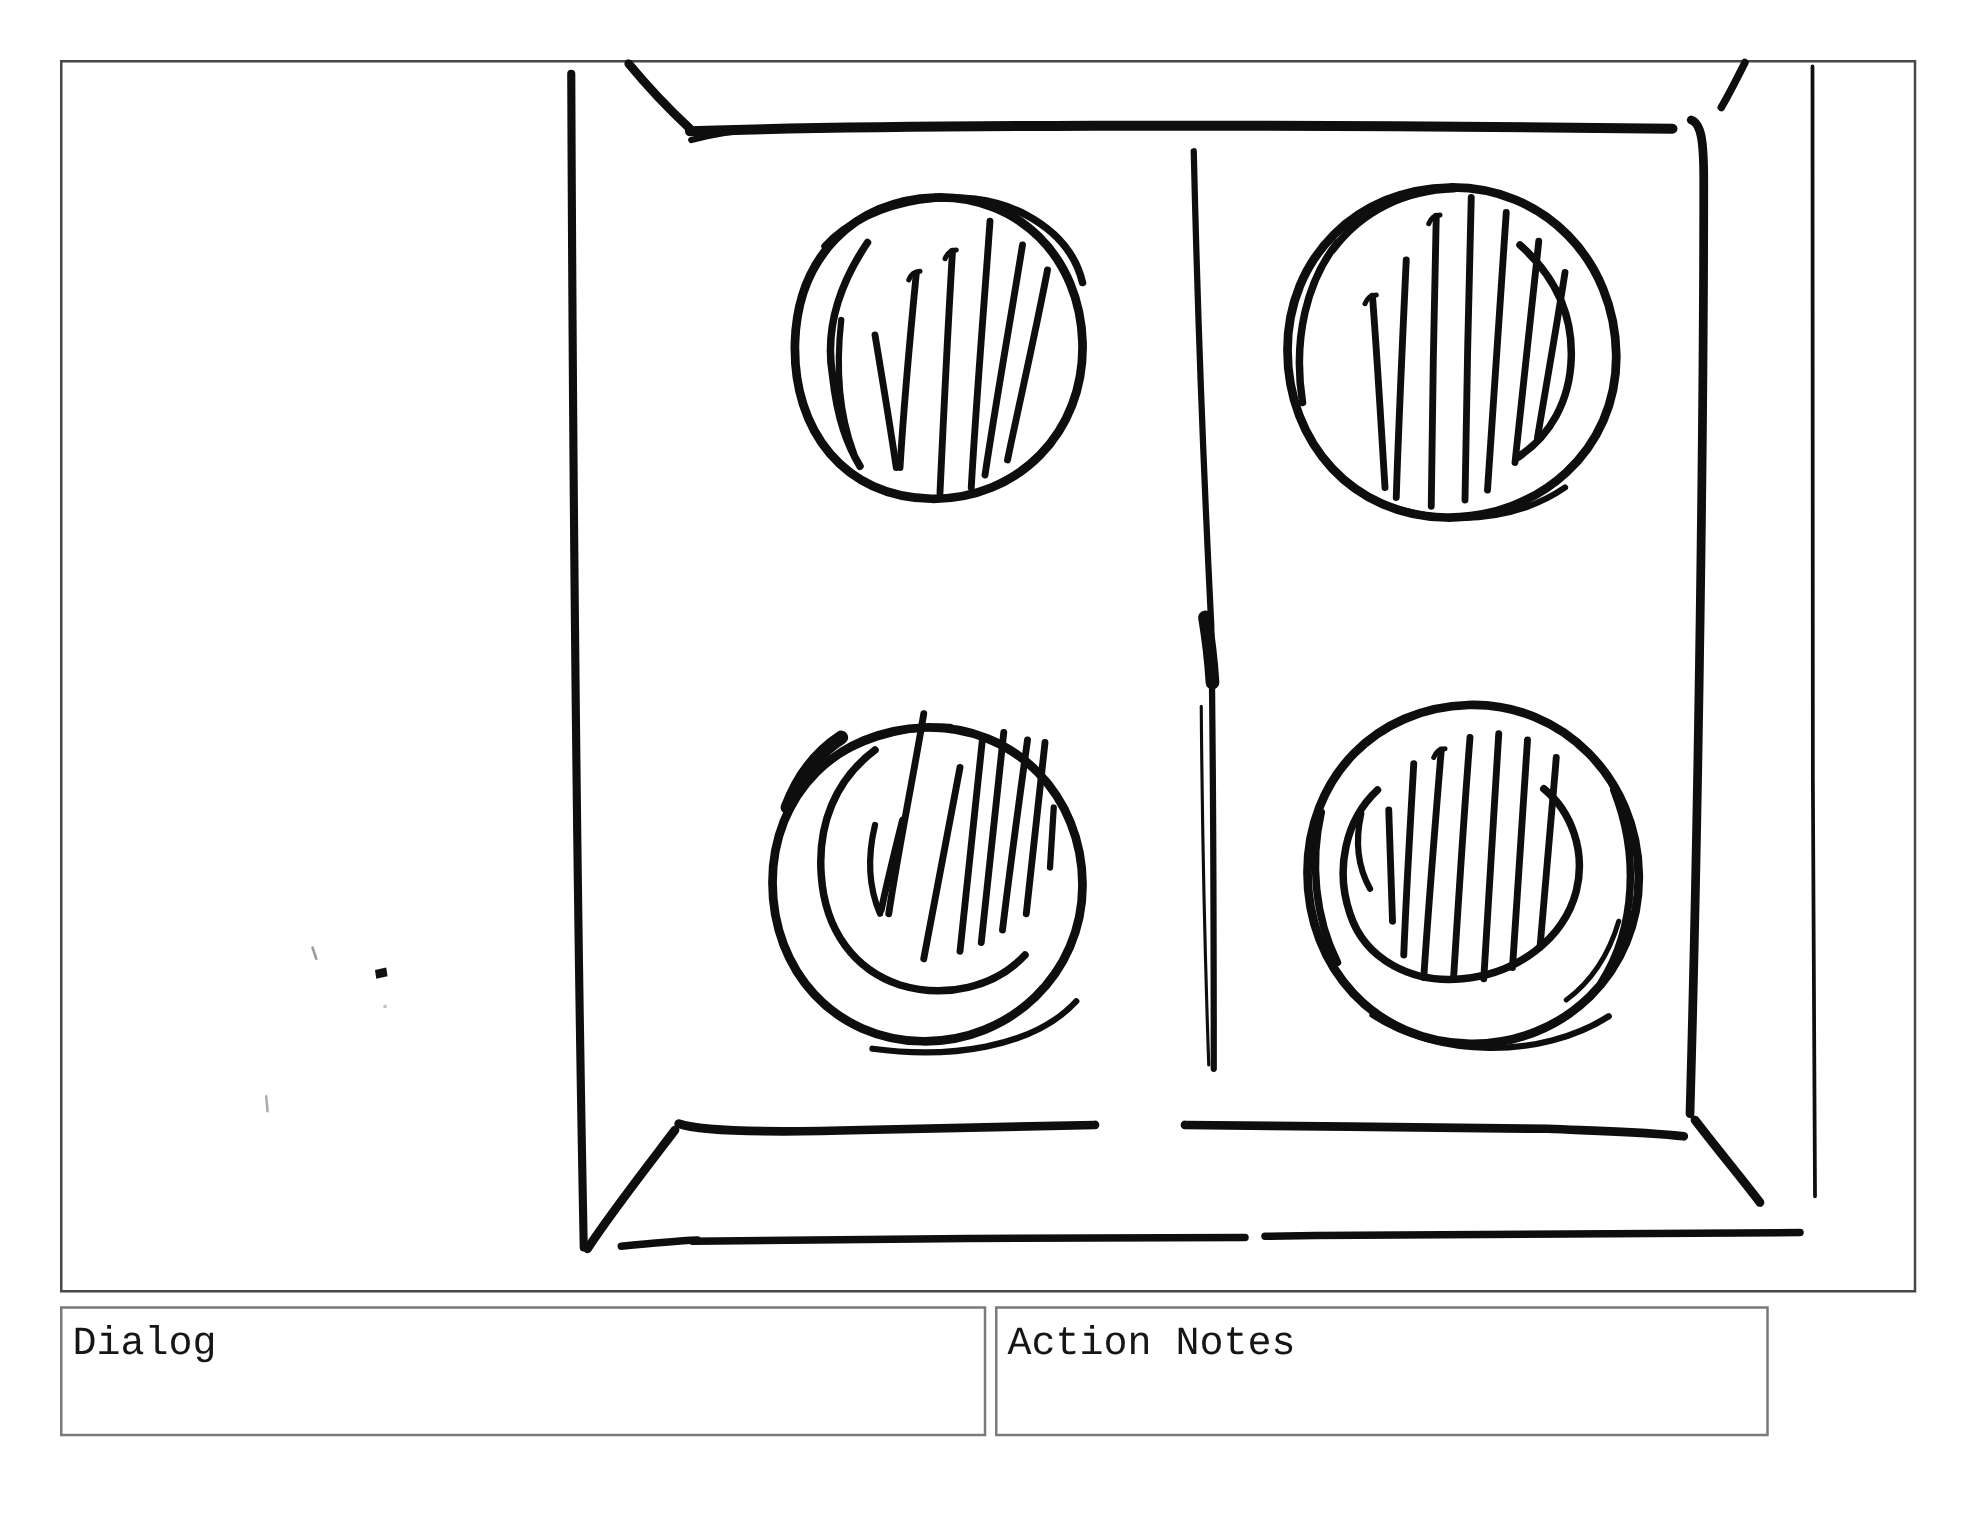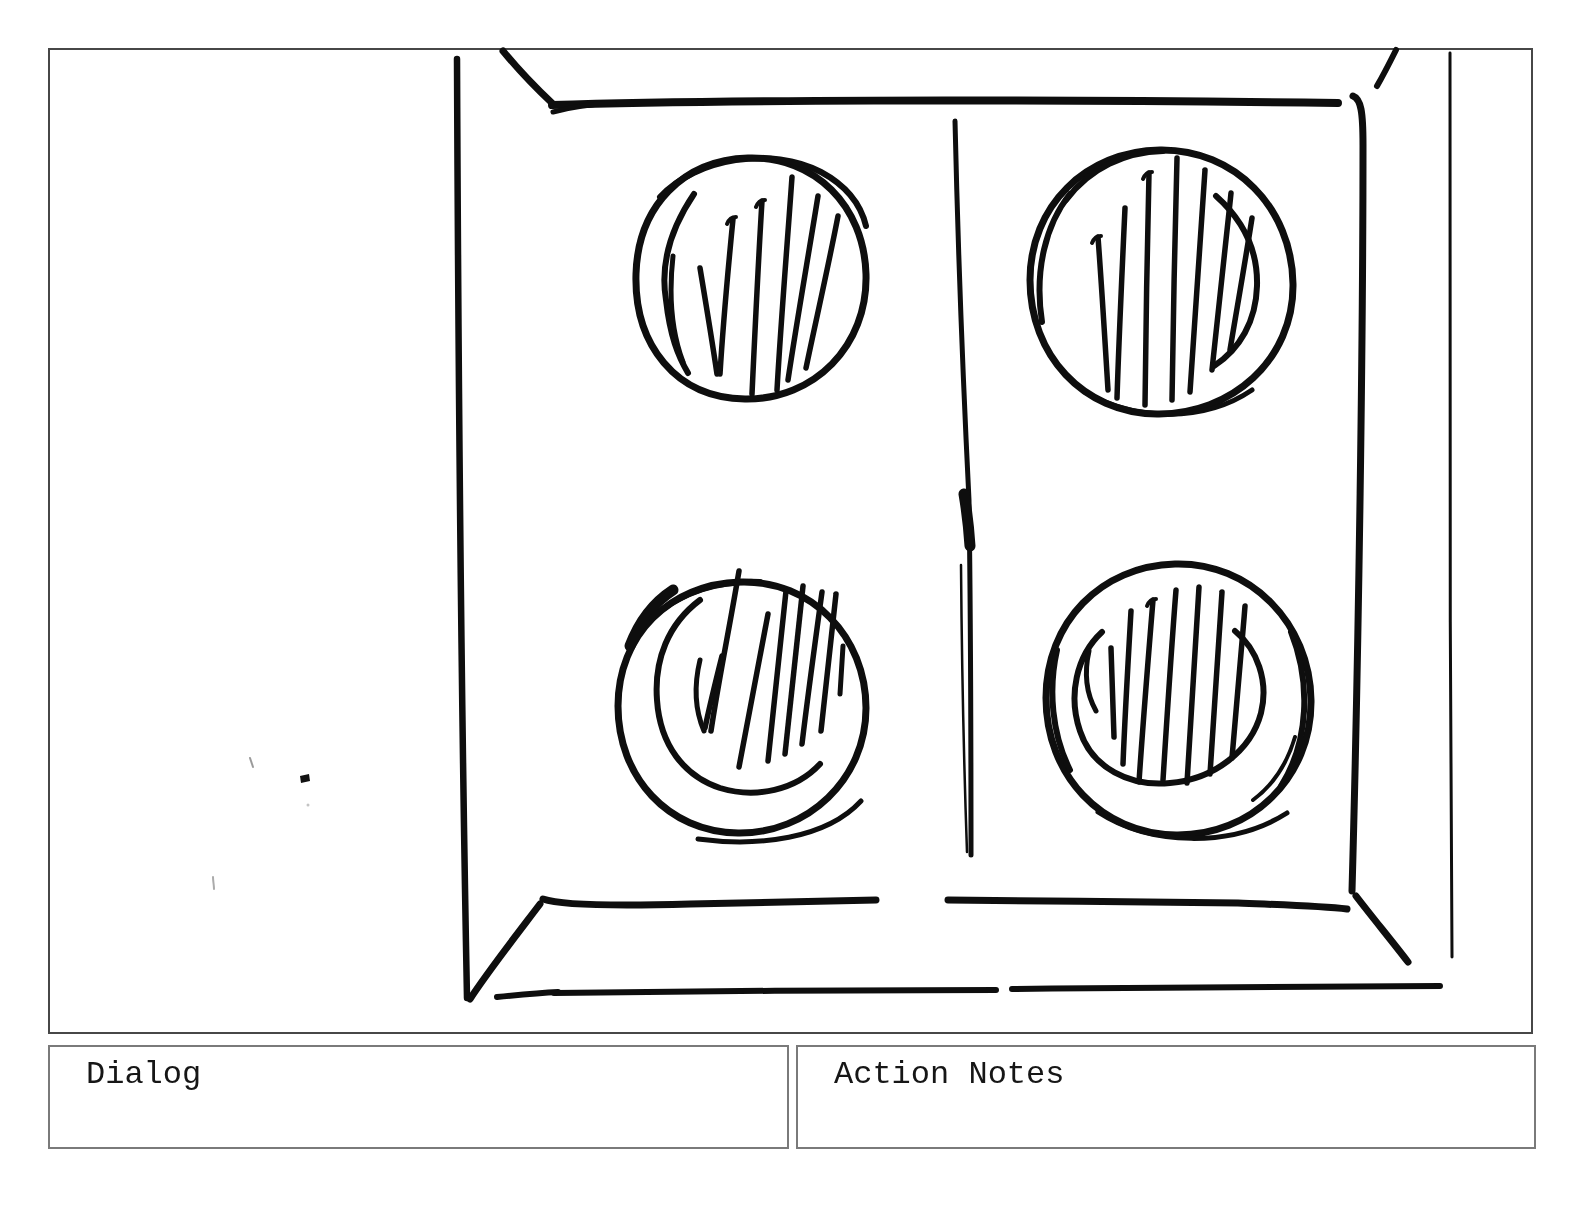--- a/index.html
+++ b/index.html
@@ -14,24 +14,23 @@
   }
   .ink{stroke:#0e0e0e;fill:none;stroke-linecap:round;stroke-linejoin:round;}
   .label-box{
     position:absolute;top:1045px;height:104px;box-sizing:border-box;
     border:2px solid #7a7a7a;background:#ffffff;
   }
   .label-box .box-label{
     display:block;padding:10px 0 0 8px;font-size:32px;line-height:1.15;
     color:#161616;font-family:"Liberation Mono","DejaVu Sans Mono",monospace;
     white-space:pre;
-    margin-left:28px;
   }
   #dialog-box{left:48px;width:741px;}
-  #action-notes-box{left:796px;width:740px;}
+  #action-notes-box{left:796px;width:619px;}
 </style>
 </head>
 <body>
 
 <div class="panel"></div>
 
 <svg class="sketch-svg" viewBox="0 0 1584 1224" xmlns="http://www.w3.org/2000/svg">
 
   <g>
     <path class="ink" stroke-width="6.5" d="M457,59 C458,300 460,640 467,998"></path>

